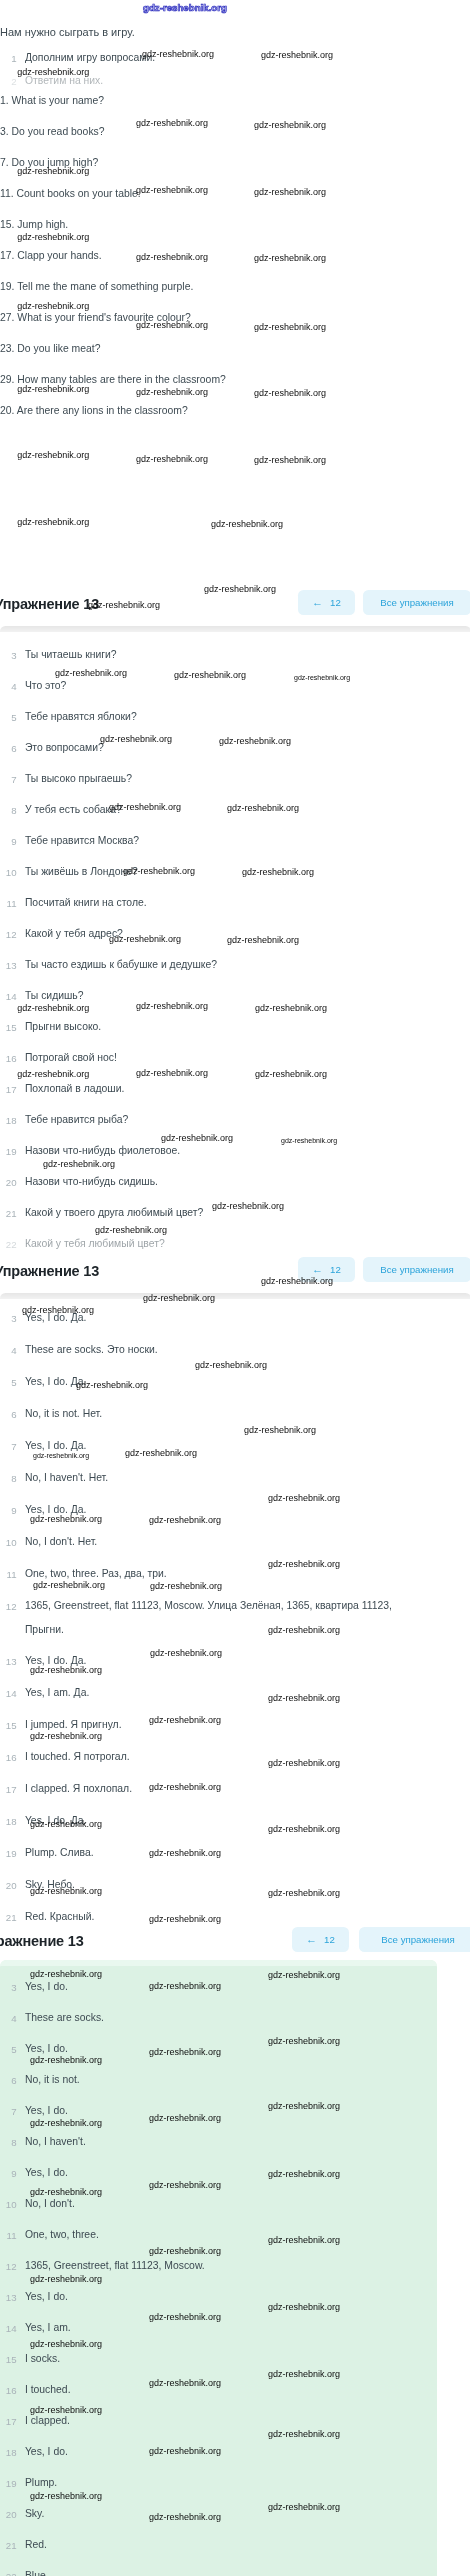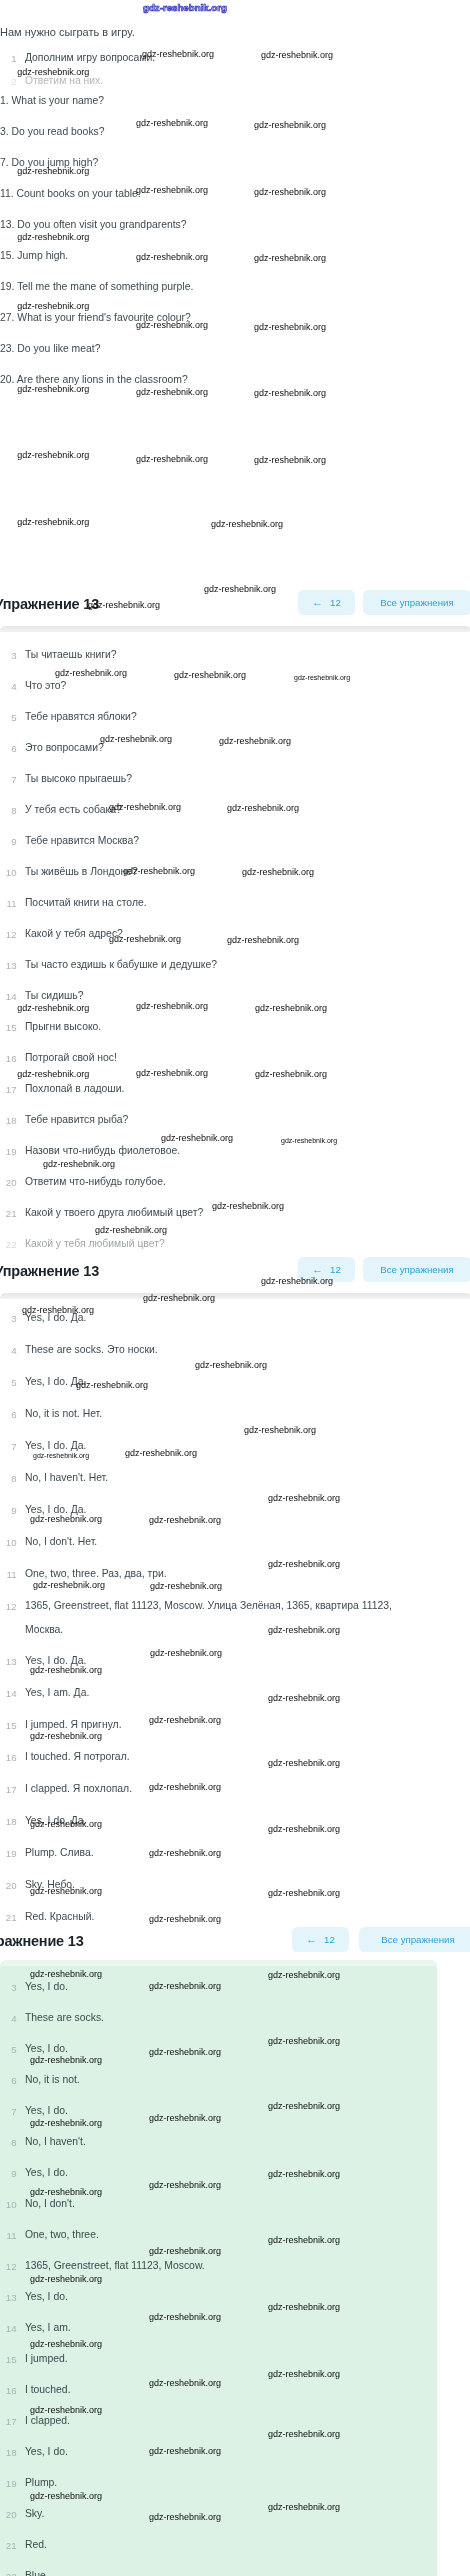--- a/index.html
+++ b/index.html
@@ -81,33 +81,36 @@
       <div class="row">
         <span class="txt">3. Do you read books?</span>
       </div>
       <div class="row">
         <span class="txt">7. Do you jump high?</span>
       </div>
       <div class="row">
         <span class="txt">11. Count books on your table.</span>
       </div>
       <div class="row">
-        <span class="txt">13. Do you often visit you grandparents?</span>
-      </div>
-      <div class="row">
         <span class="txt">15. Jump high.</span>
       </div>
       <div class="row">
+        <span class="txt">17. Clapp your hands.</span>
+      </div>
+      <div class="row">
         <span class="txt">19. Tell me the mane of something purple.</span>
       </div>
       <div class="row">
         <span class="txt">27. What is your friend's favourite colour?</span>
       </div>
       <div class="row">
         <span class="txt">23. Do you like meat?</span>
+      </div>
+      <div class="row">
+        <span class="txt">29. How many tables are there in the classroom?</span>
       </div>
       <div class="row">
         <span class="txt">20. Are there any lions in the classroom?</span>
       </div>
     </div>
 
   <div class="header h-b">
     <div class="title">Упражнение 13</div>
     <div class="pill pill-prev">
       <span class="arrow">←</span>
@@ -182,21 +185,21 @@
       <div class="row">
         <span class="num">18</span>
         <span class="txt">Тебе нравится рыба?</span>
       </div>
       <div class="row">
         <span class="num">19</span>
         <span class="txt">Назови что-нибудь фиолетовое.</span>
       </div>
       <div class="row">
         <span class="num">20</span>
-        <span class="txt">Ответим что-нибудь голубое.</span>
+        <span class="txt">Назови что-нибудь сидишь.</span>
       </div>
       <div class="row">
         <span class="num">21</span>
         <span class="txt">Какой у твоего друга любимый цвет?</span>
       </div>
       <div class="row clipped">
         <span class="num">22</span>
         <span class="txt">Какой у тебя любимый цвет?</span>
       </div>
     </div>
@@ -244,21 +247,21 @@
       <div class="row">
         <span class="num">10</span>
         <span class="txt">No, I don't. Нет.</span>
       </div>
       <div class="row">
         <span class="num">11</span>
         <span class="txt">One, two, three. Раз, два, три.</span>
       </div>
       <div class="row tall">
         <span class="num">12</span>
-        <span class="txt">1365, Greenstreet, flat 11123, Moscow. Улица Зелёная, 1365, квартира 11123,<span class="line2">Москва.</span></span>
+        <span class="txt">1365, Greenstreet, flat 11123, Moscow. Улица Зелёная, 1365, квартира 11123,<span class="line2">Прыгни.</span></span>
       </div>
       <div class="row">
         <span class="num">13</span>
         <span class="txt">Yes, I do. Да.</span>
       </div>
       <div class="row">
         <span class="num">14</span>
         <span class="txt">Yes, I am. Да.</span>
       </div>
       <div class="row">
@@ -346,21 +349,21 @@
       <div class="row">
         <span class="num">13</span>
         <span class="txt">Yes, I do.</span>
       </div>
       <div class="row">
         <span class="num">14</span>
         <span class="txt">Yes, I am.</span>
       </div>
       <div class="row">
         <span class="num">15</span>
-        <span class="txt">I jumped.</span>
+        <span class="txt">I socks.</span>
       </div>
       <div class="row">
         <span class="num">16</span>
         <span class="txt">I touched.</span>
       </div>
       <div class="row">
         <span class="num">17</span>
         <span class="txt">I clapped.</span>
       </div>
       <div class="row">

